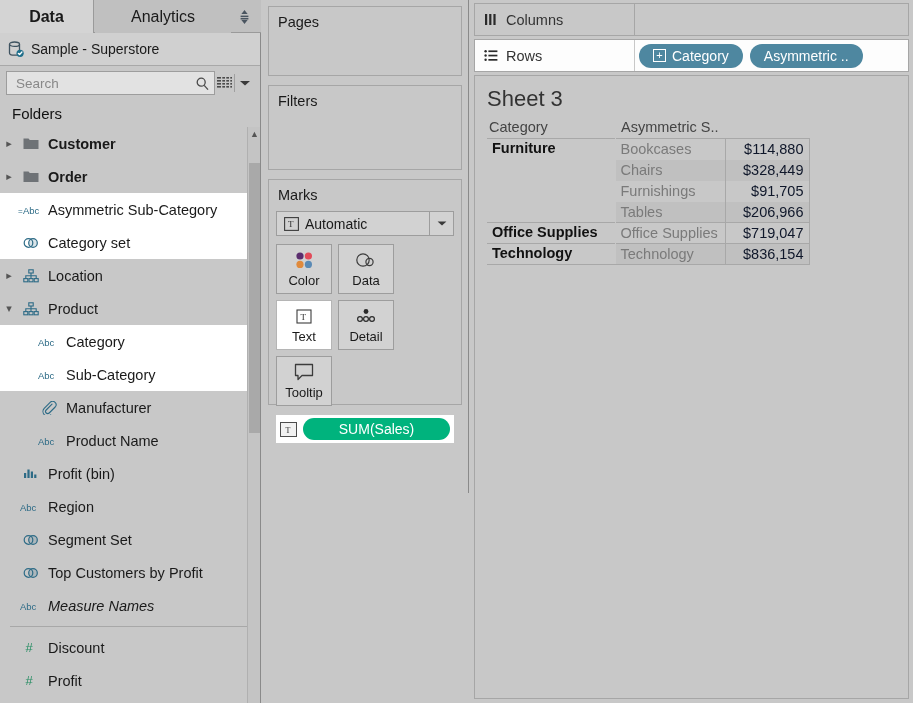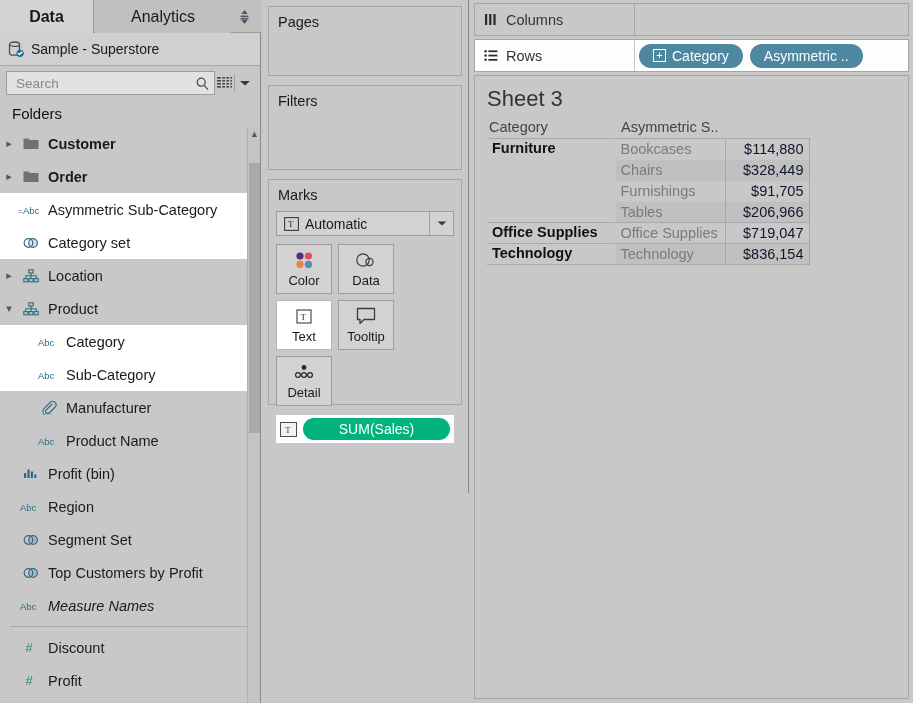--- a/index.html
+++ b/index.html
@@ -565,37 +565,37 @@
             <svg width="16" height="15" viewBox="0 0 16 15">
               <rect x="1" y="1" width="14" height="13" fill="none" stroke="#3c3c3c" stroke-width="1.1"></rect>
               <text x="4.6" y="10.6" font-family="Liberation Serif, serif" font-size="9" fill="#2a2a2a">T</text>
             </svg>
           </span>
           <span class="mb-lbl">Text</span>
         </div>
 
         <div class="mbtn">
           <span class="mb-ico">
-            <svg width="20" height="18" viewBox="0 0 20 18">
-              <path d="M1.5 1.5 h17 v11 h-10.5 l-4 4 v-4 h-2.5 z" fill="none" stroke="#3c3c3c" stroke-width="1.3" stroke-linejoin="round"></path>
-            </svg>
-          </span>
-          <span class="mb-lbl">Tooltip</span>
-        </div>
-
-        <div class="mbtn">
-          <span class="mb-ico">
             <svg width="22" height="18" viewBox="0 0 22 18">
               <circle cx="11" cy="4.5" r="2.4" fill="#2a2a2a"></circle>
               <circle cx="5" cy="12" r="2.4" fill="none" stroke="#2a2a2a" stroke-width="1.2"></circle>
               <circle cx="11" cy="12" r="2.4" fill="none" stroke="#2a2a2a" stroke-width="1.2"></circle>
               <circle cx="17" cy="12" r="2.4" fill="none" stroke="#2a2a2a" stroke-width="1.2"></circle>
             </svg>
           </span>
           <span class="mb-lbl">Detail</span>
+        </div>
+
+        <div class="mbtn">
+          <span class="mb-ico">
+            <svg width="20" height="18" viewBox="0 0 20 18">
+              <path d="M1.5 1.5 h17 v11 h-10.5 l-4 4 v-4 h-2.5 z" fill="none" stroke="#3c3c3c" stroke-width="1.3" stroke-linejoin="round"></path>
+            </svg>
+          </span>
+          <span class="mb-lbl">Tooltip</span>
         </div>
       </div>
 
       <div class="pill-row">
         <span class="pill-icon-box">
           <svg width="9" height="9" viewBox="0 0 9 9">
             <text x="1.6" y="7.6" font-family="Liberation Serif, serif" font-size="8" fill="#2a2a2a">T</text>
           </svg>
         </span>
         <span class="pill-green">SUM(Sales)</span>

